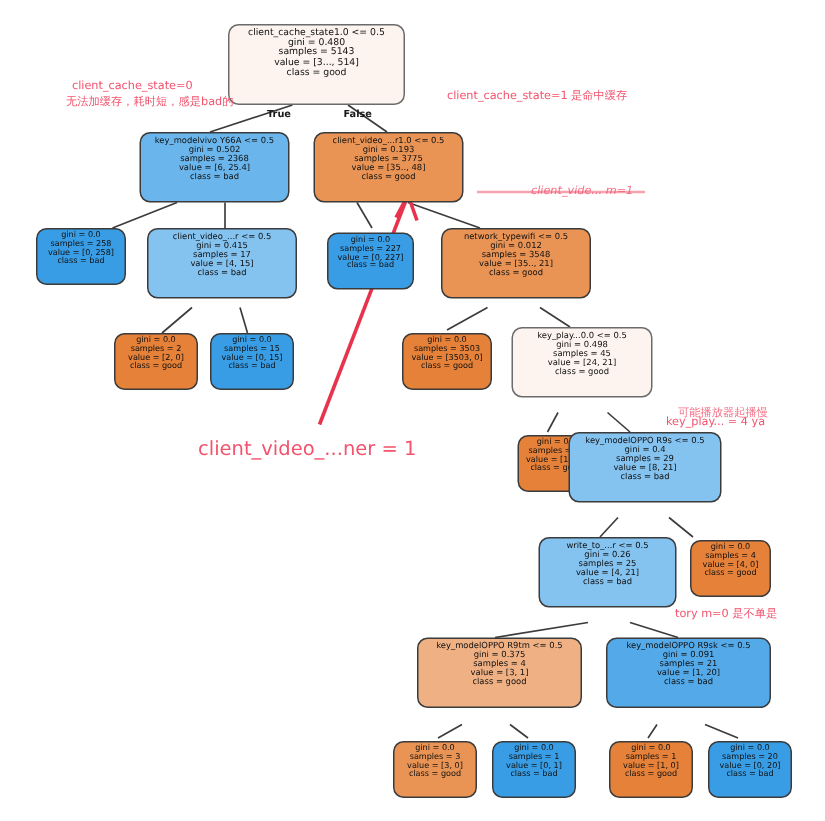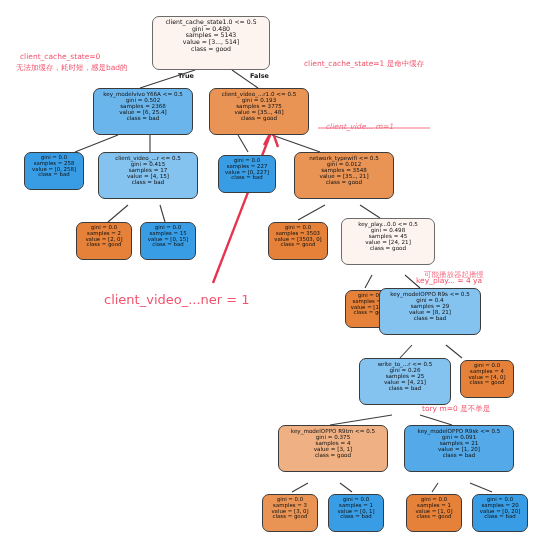--- a/index.html
+++ b/index.html
@@ -39,20 +39,21 @@
     background:transparent;
     white-space:nowrap;
     font-weight:bold;
   }
   .annot{
     position:absolute;
     color:#f2536d;
     font-family:"DejaVu Sans", sans-serif;
     white-space:nowrap;
     line-height:1.25;
+    margin-left:28px;
   }
   .annot.faded{opacity:.82;}
 </style>
 </head>
 <body>
 
 <div id="canvas">
 
   <svg class="edges" viewBox="0 0 550 547">
     <g stroke="#3b3b3b" stroke-width="1.1" fill="none">
@@ -98,21 +99,21 @@
 
   <div class="node n-root" style="left:152px;top:16px;width:118px;height:54px;font-size:6.2px;">
     <span class="ln">client_cache_state1.0 &lt;= 0.5</span>
     <span class="ln">gini = 0.480</span>
     <span class="ln">samples = 5143</span>
     <span class="ln">value = [3..., 514]</span>
     <span class="ln">class = good</span>
   </div>
 
   <div class="edge-label" style="left:178px;top:72px;font-size:6.5px;">True</div>
-  <div class="edge-label" style="left:229px;top:72px;font-size:6.5px;margin-left:21px;">False</div>
+  <div class="edge-label" style="left:229px;top:72px;font-size:6.5px;">False</div>
 
   <div class="node n-blue-2" style="left:93px;top:88px;width:100px;height:47px;font-size:5.6px;">
     <span class="ln">key_modelvivo Y66A &lt;= 0.5</span>
     <span class="ln">gini = 0.502</span>
     <span class="ln">samples = 2368</span>
     <span class="ln">value = [6, 25.4]</span>
     <span class="ln">class = bad</span>
   </div>
 
   <div class="node n-orange-1" style="left:209px;top:88px;width:100px;height:47px;font-size:5.6px;">
@@ -251,20 +252,20 @@
 
   <div class="node n-blue-0" style="left:472px;top:494px;width:56px;height:38px;font-size:5.4px;">
     <span class="ln">gini = 0.0</span>
     <span class="ln">samples = 20</span>
     <span class="ln">value = [0, 20]</span>
     <span class="ln">class = bad</span>
   </div>
 
   <div class="annot" style="left:20px;top:52px;font-size:7.5px;">client_cache_state=0</div>
   <div class="annot" style="left:16px;top:63px;font-size:7.5px;">无法加缓存，耗时短，感是bad的</div>
-  <div class="annot" style="left:280px;top:59px;font-size:7.5px;padding-left:24px;">client_cache_state=1 是命中缓存</div>
+  <div class="annot" style="left:246px;top:59px;font-size:7.5px;padding-left:24px;">client_cache_state=1 是命中缓存</div>
   <div class="annot faded" style="left:326px;top:122px;font-size:7.5px;font-style:italic;">client_vide...  m=1</div>
   <div class="annot" style="left:104px;top:292px;font-size:13px;">client_video_...ner = 1</div>
   <div class="annot" style="left:416px;top:276px;font-size:7.5px;">key_play...  = 4    ya</div>
   <div class="annot faded" style="left:424px;top:270px;font-size:7.5px;">可能播放器起播慢</div>
   <div class="annot" style="left:422px;top:404px;font-size:7.5px;">tory    m=0 是不单是</div>
 
 </div>
 
 </body></html>

